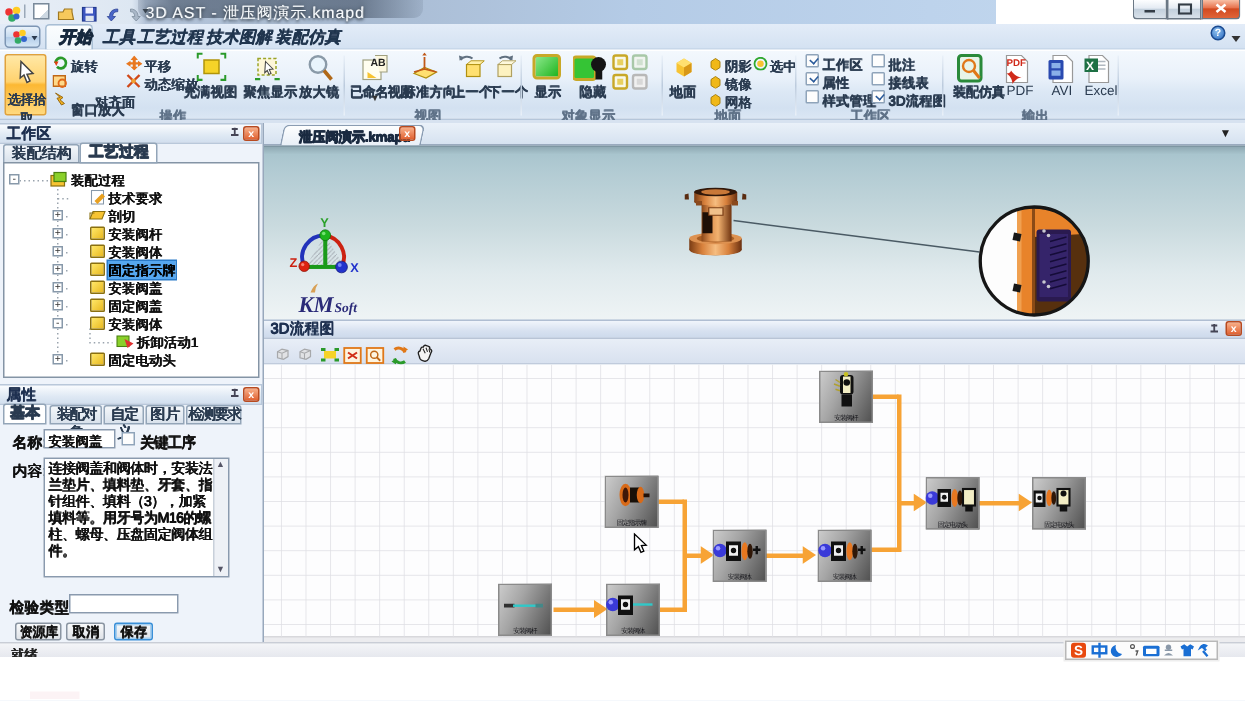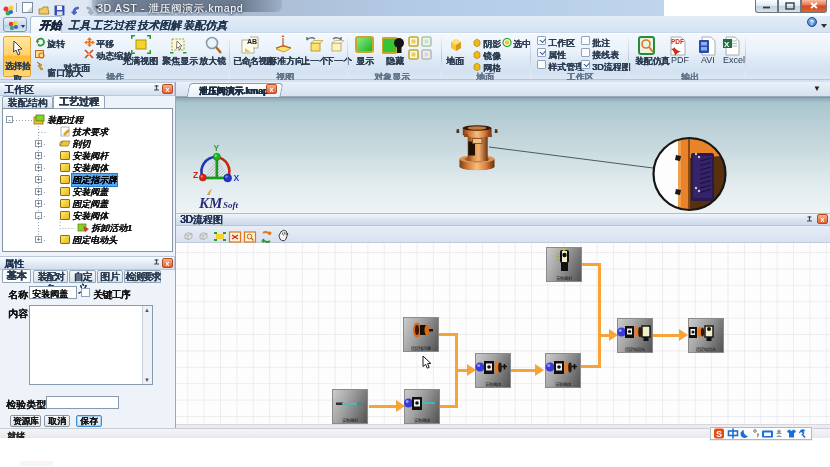--- a/index.html
+++ b/index.html
@@ -43,21 +43,21 @@
 .rchk.on::after{content:"";position:absolute;left:1.5px;top:1px;width:4px;height:2.5px;border-left:1.6px solid #2a5a9a;border-bottom:1.6px solid #2a5a9a;transform:rotate(-48deg);}
 
 
 #leftpanel{left:0;top:82px;width:176px;height:346px;background:#eef3fa;border-right:1px solid #98a8bc;}
 .phead{position:absolute;left:0;width:175px;height:14px;
  background:linear-gradient(180deg,#fafcfe,#dfe9f4 60%,#d2dfee);border:1px solid #b9c8da;border-left:none;
  font-size:10px;color:#1e3050;line-height:13px;padding-left:4px;}
 .closeico{position:absolute;width:11px;height:10px;top:2px;background:linear-gradient(180deg,#f8b08a,#e06030);border:1px solid #b84a20;border-radius:2px;color:#fff;font-size:7px;font-weight:bold;text-align:center;line-height:9px;}
 .ptab{position:absolute;height:13px;background:linear-gradient(180deg,#f4f7fa,#d9e2ec);border:1px solid #93a5b8;border-radius:2px 2px 0 0;font-size:10px;color:#2a3b50;text-align:center;line-height:12px;}
 .ptab.act{background:#fff;font-weight:bold;height:14px;z-index:2;}
-#tree{left:2px;top:26px;width:171px;height:144px;background:#fff;border:1px solid #8494a5;font-style:italic;}
+#tree{left:2px;top:26px;width:171px;height:144px;background:#fff;border:1px solid #8494a5;}
 .trow{position:absolute;left:0;height:12px;font-size:9px;color:#111;line-height:12px;white-space:nowrap;}
 .ticon{position:absolute;width:10px;height:9px;top:1px;background:linear-gradient(135deg,#ffe869,#e8b820);border:1px solid #8a7010;border-radius:1px;}
 .texp{position:absolute;width:7px;height:7px;top:2px;background:#fff;border:1px solid #8899aa;font-size:7px;line-height:5px;text-align:center;color:#333;}
 
 
 #rightarea{left:176px;top:82px;width:654px;height:346px;background:#e4ecf6;}
 #doctabs{left:0;top:0;width:654px;height:15px;background:linear-gradient(180deg,#eaf1f9,#d6e2f0);border-bottom:1px solid #9aaabe;}
 #doctab{left:12px;top:1px;width:94px;height:14px;background:linear-gradient(180deg,#fdfefe,#e8eff7);border:1px solid #8a9cb2;border-bottom:none;border-radius:4px 4px 0 0;transform:skewX(-12deg);}
 #view3d{left:0;top:15px;width:654px;height:116px;background:linear-gradient(180deg,#8fa9b3 0,#a9c5ce 5px,#b2cbd3 16px,#c9dade 52px,#e0eaed 84px,#eff4f5 116px);border-top:1px solid #7e96a2;}
 #fchead{left:0;top:131px;width:654px;height:13px;background:linear-gradient(180deg,#f0f5fb,#d7e1f0 60%,#cddaec);border-top:1px solid #b0bed2;border-bottom:1px solid #b8c4d6;font-size:10px;color:#1e3050;line-height:12px;padding-left:4px;}
@@ -416,20 +416,21 @@
   <div class="ptab cjk" style="left:97px;top:188px;width:26px;">图片</div>
   <div class="ptab cjk" style="left:124px;top:188px;width:37px;letter-spacing:-1.4px;">检测要求</div>
   <div class="abs cjk" style="left:8px;top:206px;font-size:10px;color:#111;">名称:</div>
   <div class="abs" style="left:29px;top:204px;width:48px;height:13px;background:#fff;border:1px solid #8a9aae;">
       <span class="cjk" style="font-size:9px;color:#111;position:absolute;left:2px;top:1px;">安装阀盖</span>
     </div>
   <div class="abs" style="left:81px;top:206px;width:9px;height:9px;background:#fdfdfd;border:1px solid #8fa4ba;"></div>
   <div class="abs cjk" style="left:93px;top:206px;font-size:10px;color:#111;letter-spacing:-0.8px;">关键工序</div>
   <div class="abs cjk" style="left:8px;top:225px;font-size:10px;color:#111;">内容:</div>
   <div class="abs" style="left:29px;top:223px;width:124px;height:80px;background:#fff;border:1px solid #8a9aae;">
+    <div class="cjk" style="position:absolute;left:2px;top:1px;width:112px;font-size:9.5px;line-height:11px;color:#111;letter-spacing:-0.4px;">连接阀盖和阀体时，安装法兰垫片、填料垫、牙套、指针组件、填料（3），加紧填料等。用牙号为M16的螺柱、螺母、压盘固定阀体组件。</div>
     <div style="position:absolute;right:0;top:0;width:10px;height:78px;background:#eef1f6;border-left:1px solid #c8d0da;">
       <div style="position:absolute;top:1px;left:1px;font-size:6px;color:#556;">▲</div>
       <div style="position:absolute;bottom:1px;left:1px;font-size:6px;color:#556;">▼</div>
     </div>
   </div>
   <div class="abs cjk" style="left:6px;top:316px;font-size:10px;color:#111;">检验类型</div>
   <div class="abs" style="left:46px;top:314px;width:73px;height:13px;background:#fff;border:1px solid #8a9aae;"></div>
   <div class="abs cjk" style="left:10px;top:333px;width:31px;height:12px;background:linear-gradient(180deg,#f8f9fa,#dfe3e8);border:1px solid #8a95a2;border-radius:2px;font-size:9px;text-align:center;line-height:11px;color:#111;letter-spacing:-0.5px;">资源库</div>
   <div class="abs cjk" style="left:44px;top:333px;width:26px;height:12px;background:linear-gradient(180deg,#f8f9fa,#dfe3e8);border:1px solid #8a95a2;border-radius:2px;font-size:9px;text-align:center;line-height:11px;color:#111;">取消</div>
   <div class="abs cjk" style="left:76px;top:333px;width:26px;height:12px;background:linear-gradient(180deg,#f8f9fa,#dfe3e8);border:1px solid #3a90d8;box-shadow:0 0 0 1px #a8d0f0 inset;border-radius:2px;font-size:9px;text-align:center;line-height:11px;color:#111;">保存</div>

